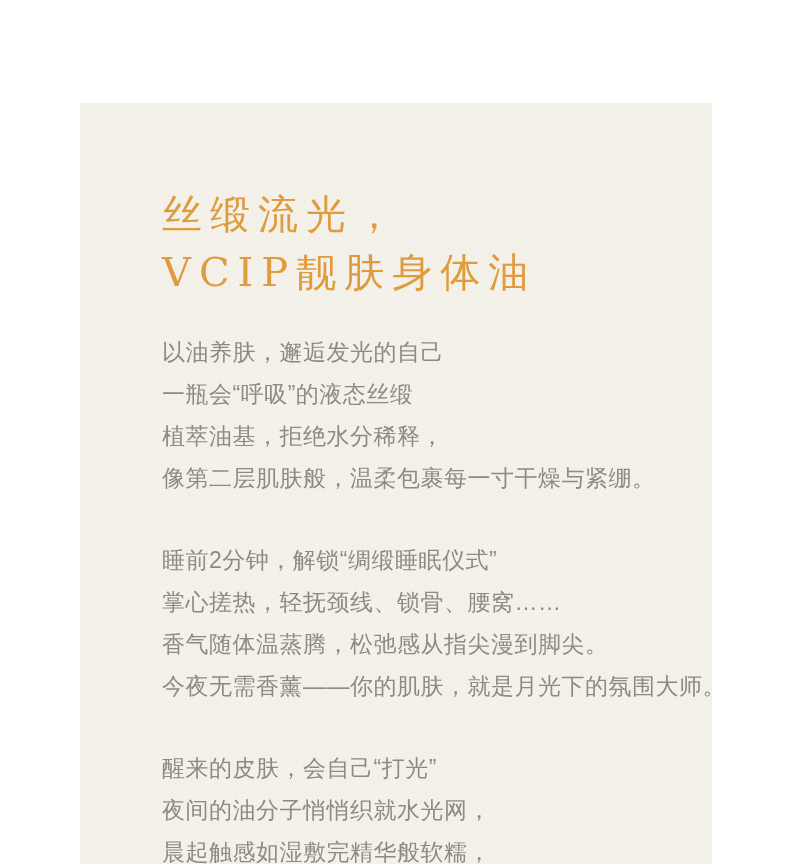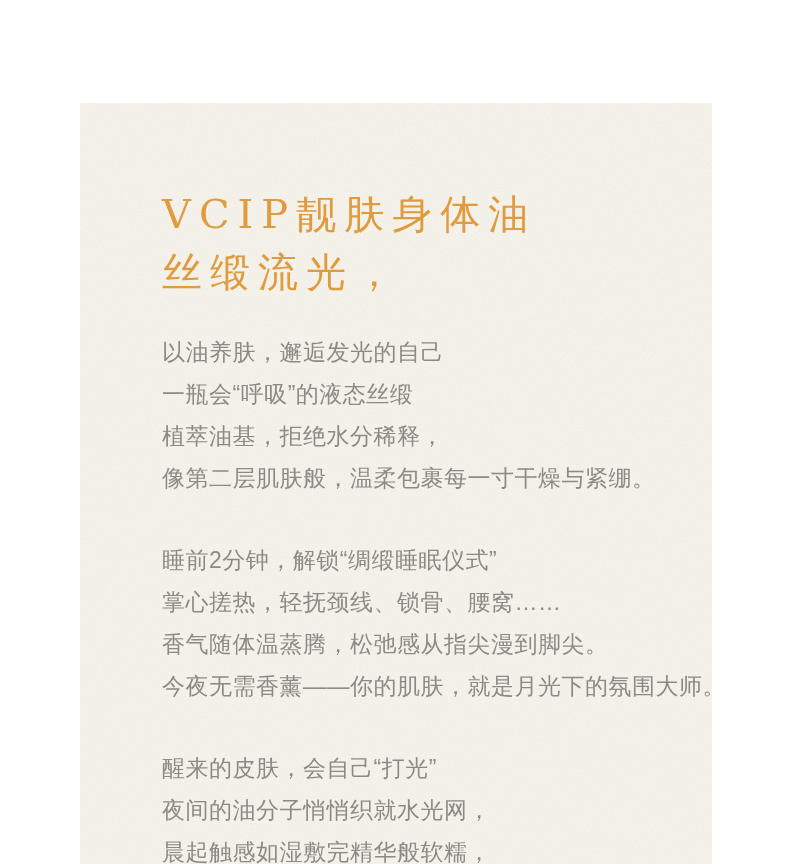--- a/index.html
+++ b/index.html
@@ -75,22 +75,22 @@
       <filter id="paper-grain" x="0" y="0" width="100%" height="100%">
         <feTurbulence type="fractalNoise" baseFrequency="0.75" numOctaves="2" stitchTiles="stitch" result="noise"></feTurbulence>
         <feColorMatrix in="noise" type="matrix" values="0 0 0 0 1  0 0 0 0 1  0 0 0 0 0.97  0 0 0 0.55 0"></feColorMatrix>
       </filter>
       <rect width="100%" height="100%" filter="url(#paper-grain)"></rect>
     </svg>
 
     <div class="content">
 
       <h1 class="title">
+        <span class="t-line">丝缎流光，</span>
         <span class="t-line">VCIP靓肤身体油</span>
-        <span class="t-line">丝缎流光，</span>
       </h1>
 
       <div class="body-copy">
         <p>
           <span class="line">以油养肤，邂逅发光的自己</span>
           <span class="line">一瓶会“呼吸”的液态丝缎</span>
           <span class="line">植萃油基，拒绝水分稀释，</span>
           <span class="line">像第二层肌肤般，温柔包裹每一寸干燥与紧绷。</span>
         </p>
         <p>

